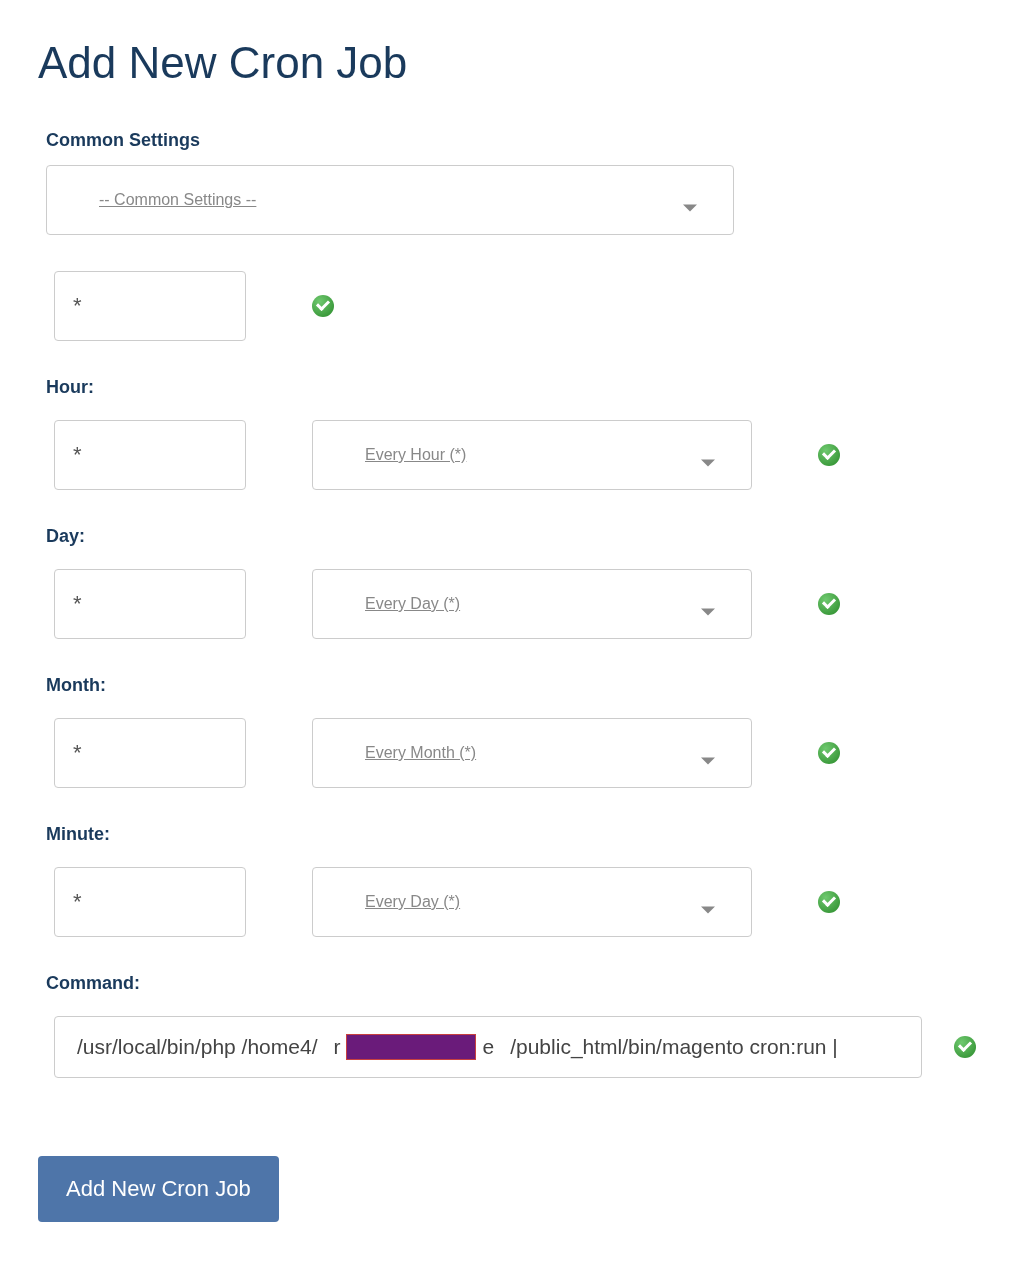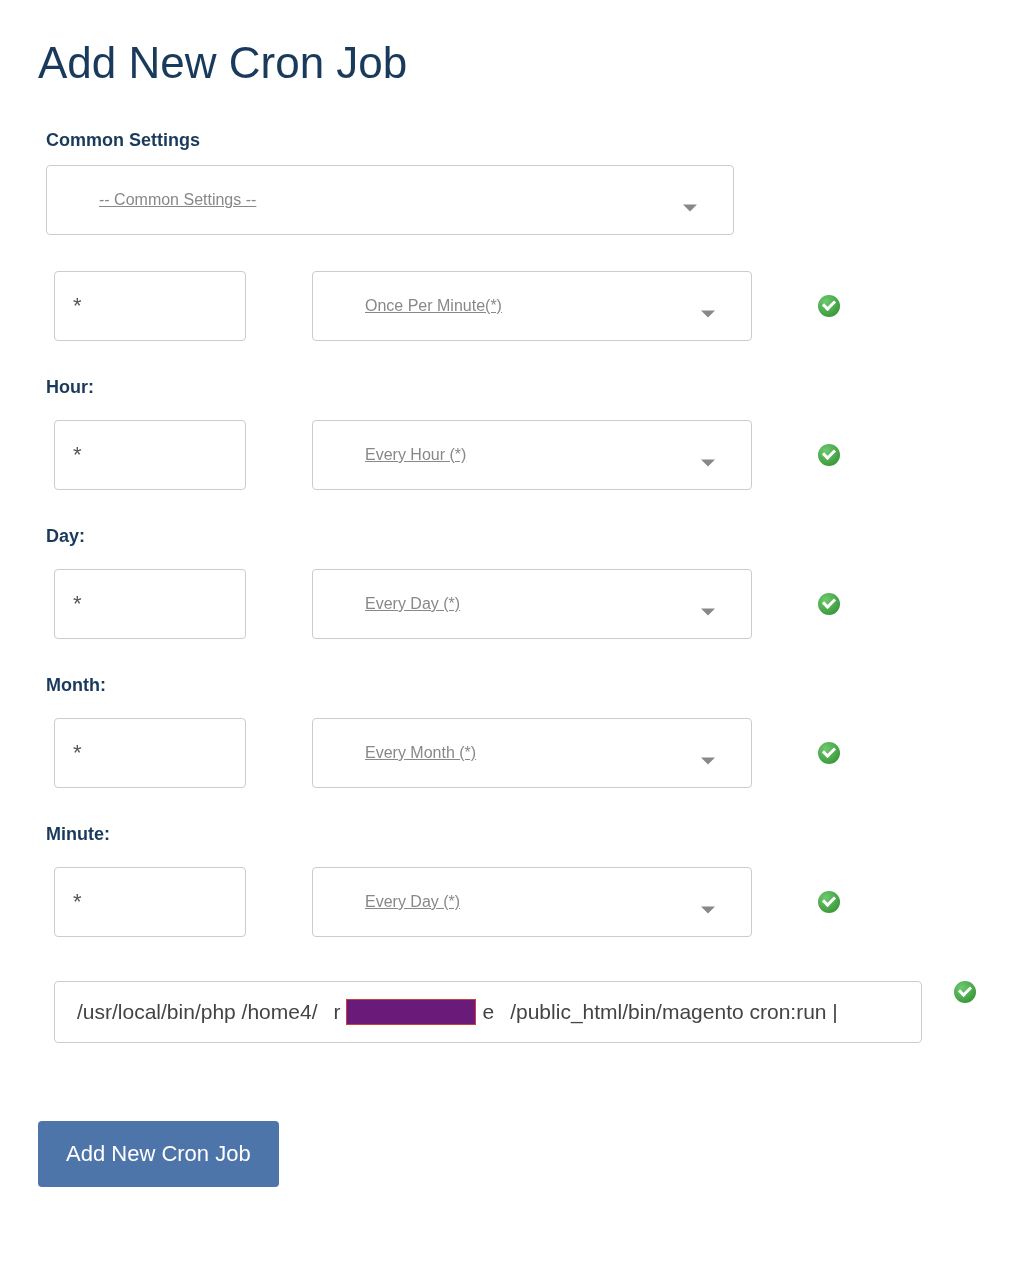--- a/index.html
+++ b/index.html
@@ -94,20 +94,21 @@
       display: inline-block;
       background: #6a1b7a;
       border: 1px solid #c84040;
       width: 130px;
       height: 26px;
       vertical-align: middle;
       margin: 0 -2px;
     }
     .command-row {
       display: flex;
+      align-items: center;
       gap: 16px;
     }
     .command-display {
       width: 868px;
       height: 62px;
       border: 1px solid #ccc;
       border-radius: 4px;
       padding: 0 14px;
       font-size: 21px;
       color: #444;
@@ -138,24 +139,20 @@
   <span class="field-label">Common Settings</span>
   <div class="dropdown dropdown-wide">
     <span>-- Common Settings --</span>
     <span class="dropdown-chevron"></span>
   </div>
 </div>
 
 <div class="field-group">
   <div class="row">
     <input class="input-small" type="text" value="*" style="">
-    <div class="dropdown">
-      <span>Once Per Minute(*)</span>
-      <span class="dropdown-chevron"></span>
-    </div>
     <span class="check-icon"></span>
   </div>
 </div>
 
 <div class="field-group">
   <span class="field-label">Hour:</span>
   <div class="row">
     <input class="input-small" type="text" value="*" style="">
     <div class="dropdown">
       <span>Every Hour (*)</span>
@@ -195,20 +192,21 @@
     <input class="input-small" type="text" value="*" style="">
     <div class="dropdown">
       <span>Every Day (*)</span>
       <span class="dropdown-chevron"></span>
     </div>
     <span class="check-icon"></span>
   </div>
 </div>
 
 <div class="field-group">
+  <span class="field-label">Command:</span>
   <div class="command-row">
     <div class="command-display">
       <span>/usr/local/bin/php /home4/</span>
         <span>r</span>
         <span class="redacted"></span>
         <span>e</span>
         <span>/public_html/bin/magento cron:run | </span>
     </div>
     <span class="check-icon"></span>
   </div>

